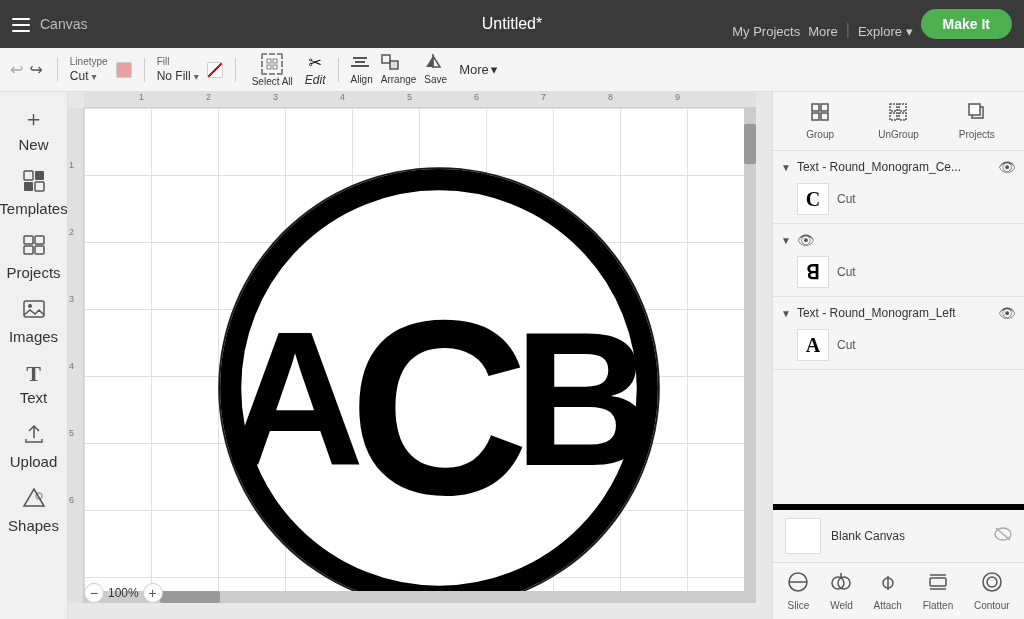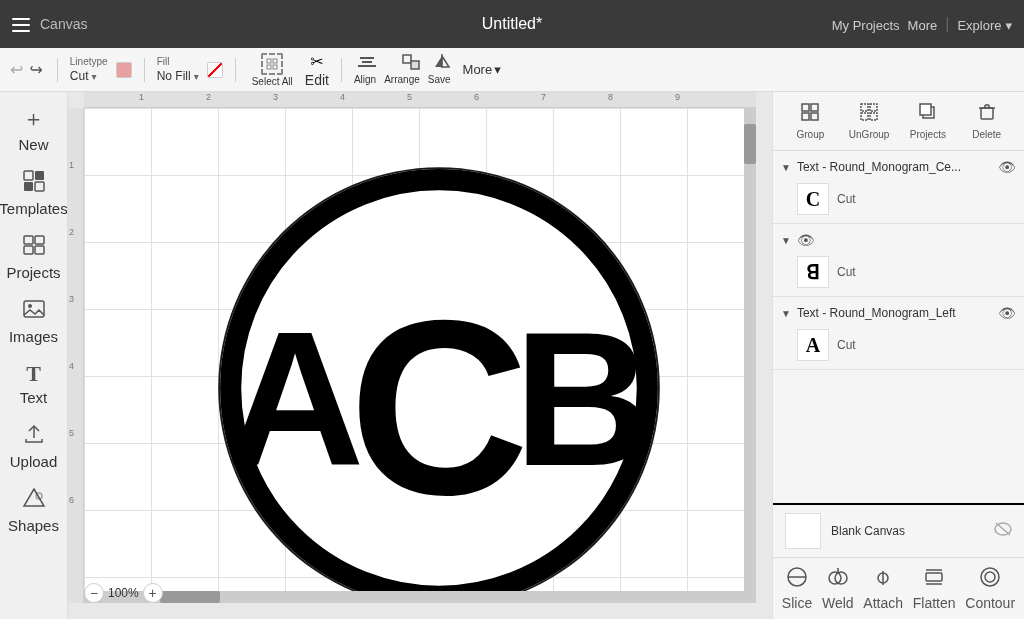--- a/index.html
+++ b/index.html
@@ -36,23 +36,23 @@
     .toolbar-color-swatch.pink { background: #e8a0a0; }
     .toolbar-color-swatch.nofill { background: linear-gradient(to bottom right, #fff 45%, #f00 45%, #f00 55%, #fff 55%); }
     .chevron-sm { font-size: 10px; color: #666; }
 
     .select-all-btn { display: flex; flex-direction: column; align-items: center; gap: 1px; cursor: pointer; margin-left: 4px; }
     .select-all-box { width: 22px; height: 22px; border: 2px dashed #888; border-radius: 2px; display: flex; align-items: center; justify-content: center; }
     .select-all-label { font-size: 10px; color: #333; }
 
     .edit-btn { display: flex; flex-direction: column; align-items: center; gap: 1px; cursor: pointer; margin-left: 4px; }
     .edit-icon { font-size: 16px; }
-    .edit-label { font-size: 14px; color: #333; }
-
-    .align-btn, .arrange-btn, .flip-btn { display: flex; flex-direction: column; align-items: flex-end; gap: 1px; cursor: pointer; }
+    .edit-label { font-size: 12px; color: #333; font-style: italic; }
+
+    .align-btn, .arrange-btn, .flip-btn { display: flex; flex-direction: column; align-items: flex-start; gap: 1px; cursor: pointer; }
     .align-icon, .arrange-icon, .flip-icon { font-size: 15px; color: #555; }
     .btn-label { font-size: 10px; color: #333; }
 
     .more-btn { display: flex; align-items: center; gap: 2px; cursor: pointer; font-size: 13px; color: #333; margin-left: 4px; }
 
     
     .main-area { display: flex; height: calc(619px - 48px - 44px); }
 
     
     .sidebar {
@@ -162,37 +162,37 @@
     .layer-eye { font-size: 14px; color: #555; cursor: pointer; }
     .layer-item {
       display: flex; align-items: center; gap: 8px; padding: 4px 8px 4px 24px;
       margin-bottom: 4px;
     }
     .layer-thumb { width: 32px; height: 32px; background: #fff; border: 1px solid #ddd; display: flex; align-items: center; justify-content: center; font-size: 18px; font-weight: bold; font-family: serif; }
     .layer-cut { font-size: 12px; color: #555; }
 
     .blank-canvas-row {
       display: flex; align-items: center; gap: 10px; padding: 8px 12px;
-      border-top: 2px solid #000000; margin-top: auto;
+      border-top: 6px solid #000000; margin-top: auto;
       background: #f5f5f5;
     }
     .blank-canvas-thumb { width: 36px; height: 36px; background: #fff; border: 1px solid #ddd; }
     .blank-canvas-label { font-size: 12px; color: #333; flex: 1; }
     .blank-canvas-eye { font-size: 14px; color: #aaa; }
 
     .bottom-tools {
       display: flex; align-items: center; justify-content: space-around;
       padding: 8px 4px; background: #f5f5f5; border-top: 1px solid #ddd;
     }
     .bottom-tool {
       display: flex; flex-direction: column; align-items: center; gap: 2px;
       cursor: pointer;
     }
     .bottom-tool .icon { font-size: 18px; color: #555; }
-    .bottom-tool .label { font-size: 14px; color: #555; }
+    .bottom-tool .label { font-size: 10px; color: #555; }
 
     
     .undo-redo { display: flex; gap: 2px; align-items: center; }
     .undo-redo-btn { font-size: 16px; color: #aaa; cursor: pointer; padding: 2px; }
     .undo-redo-btn.active { color: #555; }
   </style>
 </head>
 <body>
 
 <div class="header">
@@ -206,20 +206,21 @@
   </div>
   <div class="header-title">Untitled*</div>
   <div class="header-right">
     <span class="my-projects">My Projects</span>
     <span class="save-btn">More</span>
     <span class="divider">|</span>
     <div class="explore-btn">
       <span>Explore</span>
       <span>▾</span>
     </div>
+    <button class="make-it-btn">Make It</button>
   </div>
 </div>
 
 <div class="toolbar">
   <div class="undo-redo">
     <span class="undo-redo-btn">↩</span>
     <span class="undo-redo-btn active">↪</span>
   </div>
   <div class="toolbar-sep"></div>
   <div class="toolbar-item">
@@ -471,32 +472,20 @@
       </div>
       <div class="rp-tool-btn">
         <span class="icon">
           <svg width="20" height="20" viewBox="0 0 20 20">
               <rect x="5" y="5" width="11" height="11" fill="none" stroke="#555" stroke-width="1.5"></rect>
               <rect x="2" y="2" width="11" height="11" fill="white" stroke="#555" stroke-width="1.5"></rect>
             </svg>
         </span>
         <span class="label">Projects</span>
       </div>
-      <div class="rp-tool-btn">
-        <span class="icon">
-          <svg width="20" height="20" viewBox="0 0 20 20">
-              <rect x="4" y="6" width="12" height="11" rx="1" fill="none" stroke="#555" stroke-width="1.5"></rect>
-              <line x1="2" y1="6" x2="18" y2="6" stroke="#555" stroke-width="1.5"></line>
-              <line x1="8" y1="6" x2="8" y2="3" stroke="#555" stroke-width="1.5"></line>
-              <line x1="12" y1="6" x2="12" y2="3" stroke="#555" stroke-width="1.5"></line>
-              <line x1="8" y1="3" x2="12" y2="3" stroke="#555" stroke-width="1.5"></line>
-            </svg>
-        </span>
-        <span class="label">Delete</span>
-      </div>
     </div>
 
     <div class="layers-list">
 
       <div class="layer-group">
         <div class="layer-header">
           <span class="layer-arrow">▼</span>
           <span class="layer-title">Text - Round_Monogram_Ce...</span>
           <span class="layer-eye">👁</span>
         </div>

